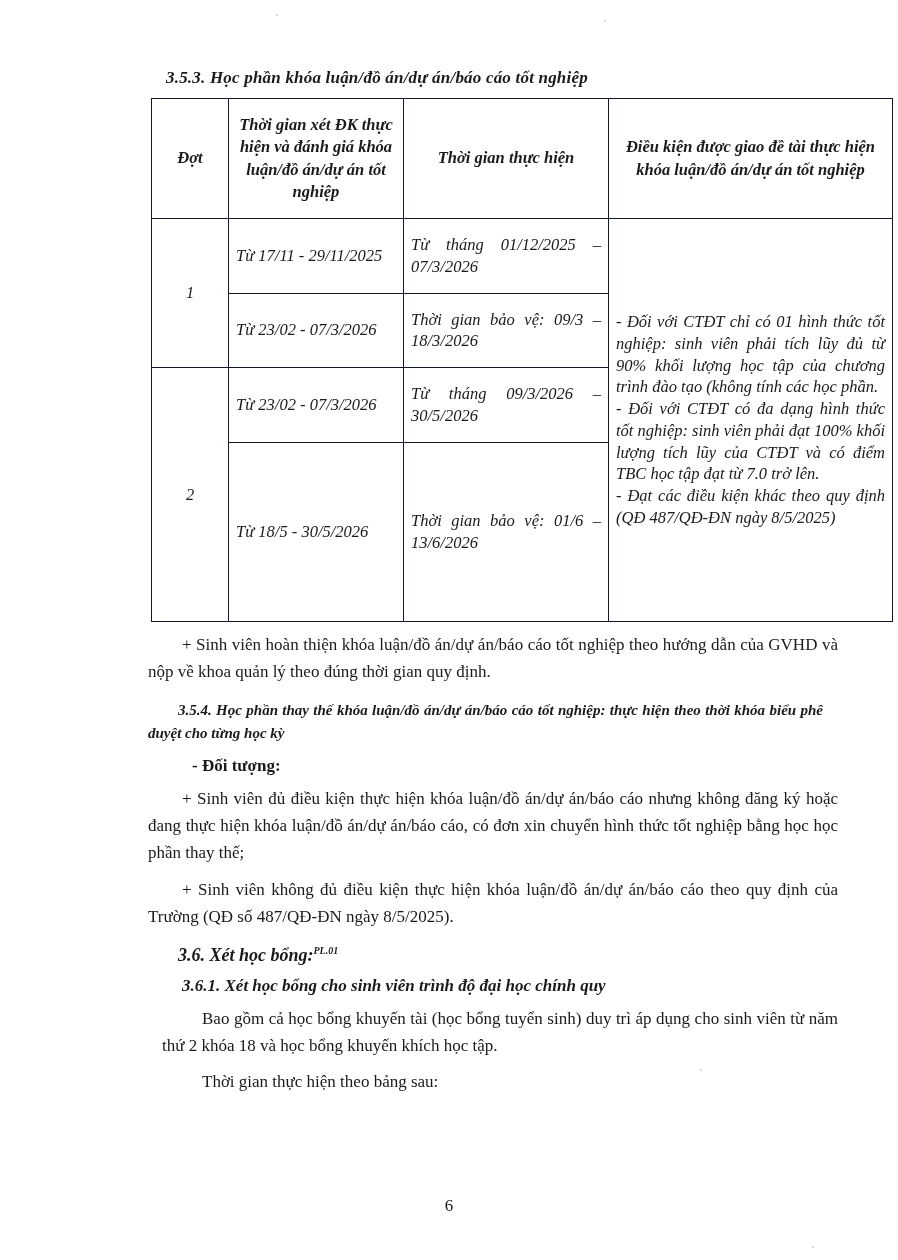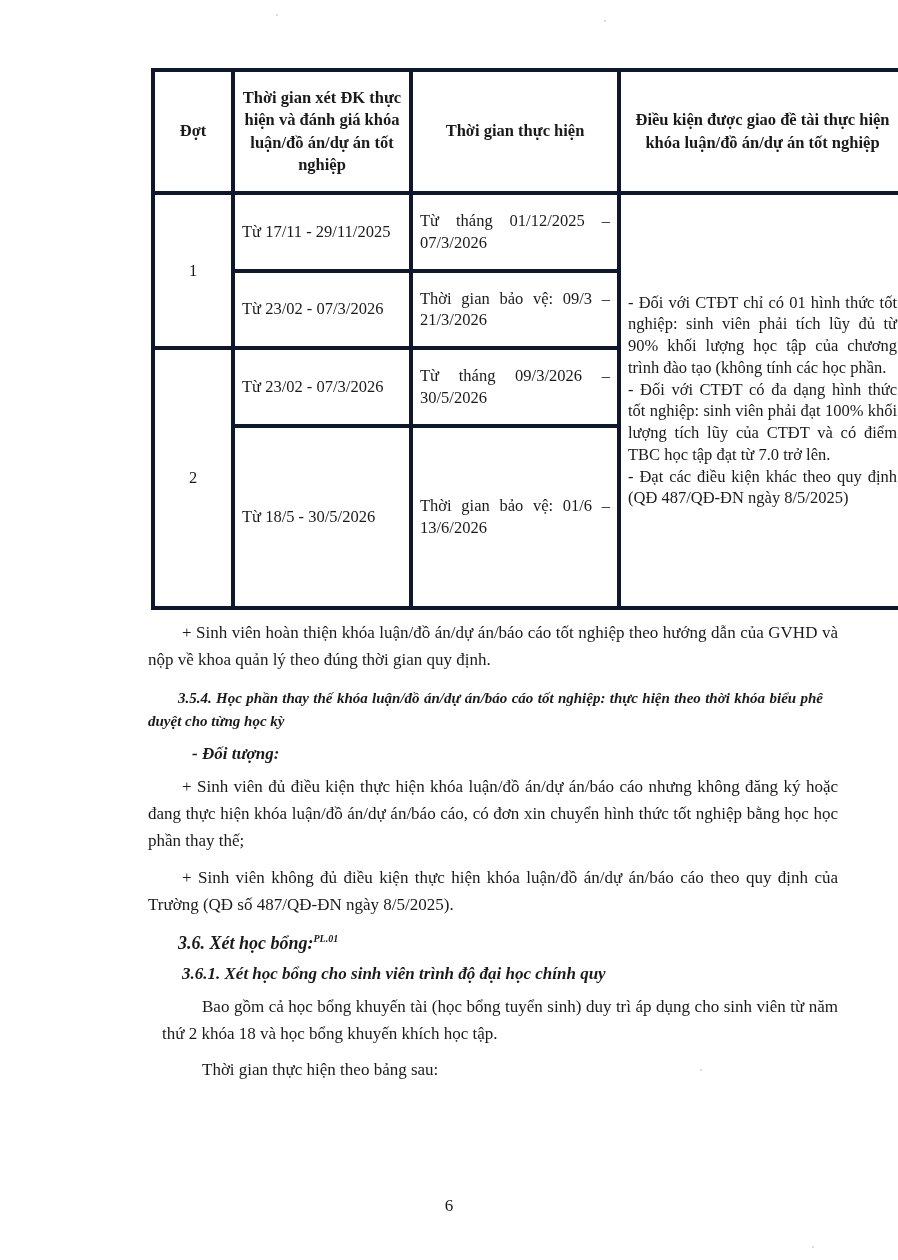--- a/index.html
+++ b/index.html
@@ -37,25 +37,26 @@
     letter-spacing: 0.2px;
   }
 
   table.sched {
     border-collapse: collapse;
     width: 681px;
     margin-left: 3px;
     table-layout: fixed;
   }
   table.sched td, table.sched th {
-    border: 4px solid #0f172a;
+    border: 1px solid #0f172a;
     vertical-align: middle;
     padding: 15px 7px;
     font-size: 16.5px;
     line-height: 1.32;
+    font-style: italic;
   }
   table.sched th {
     font-weight: bold;
     text-align: center;
     font-size: 16.5px;
     line-height: 1.35;
   }
   .col-dot { width: 62px; }
   .col-xet { width: 160px; }
   .col-thuc { width: 190px; }
@@ -88,21 +89,20 @@
   .sub-italic {
     font-style: italic;
     font-weight: 700;
     font-size: 15px;
     margin: 14px 15px 0 0;
     text-align: justify;
     text-indent: 30px;
     line-height: 1.5;
   }
   .label-doituong {
-    font-style: italic;
     font-weight: bold;
     font-size: 17px;
     margin: 12px 0 0 0;
     text-indent: 44px;
   }
   .sec-head {
     font-style: italic;
     font-weight: bold;
     font-size: 18px;
     margin: 14px 0 0 0;
@@ -142,20 +142,21 @@
 
 <div class="page">
 
   <span class="speck" style="left:276px; top:14px;"></span>
   <span class="speck" style="left:604px; top:20px;"></span>
   <span class="speck" style="left:812px; top:1246px;"></span>
   <span class="speck" style="left:700px; top:1069px;"></span>
 
   <div class="content">
 
+    <div class="heading-italic">3.5.3. Học phần khóa luận/đồ án/dự án/báo cáo tốt nghiệp</div>
 
     <table class="sched">
       <thead>
         <tr>
           <th class="col-dot">Đợt</th>
           <th class="col-xet">Thời gian xét ĐK thực hiện và đánh giá khóa luận/đồ án/dự án tốt nghiệp</th>
           <th class="col-thuc">Thời gian thực hiện</th>
           <th class="col-dk">Điều kiện được giao đề tài thực hiện khóa luận/đồ án/dự án tốt nghiệp</th>
         </tr>
       </thead>
@@ -163,21 +164,21 @@
         <tr>
           <td class="dot-cell" rowspan="2">1</td>
           <td class="center">Từ 17/11 - 29/11/2025</td>
           <td class="justify-cell">Từ tháng 01/12/2025 – 07/3/2026</td>
           <td class="dk-cell" rowspan="4" style="white-space: pre-line;">- Đối với CTĐT chỉ có 01 hình thức tốt nghiệp: sinh viên phải tích lũy đủ từ 90% khối lượng học tập của chương trình đào tạo (không tính các học phần.
 - Đối với CTĐT có đa dạng hình thức tốt nghiệp: sinh viên phải đạt 100% khối lượng tích lũy của CTĐT và có điểm TBC học tập đạt từ 7.0 trở lên.
 - Đạt các điều kiện khác theo quy định (QĐ 487/QĐ-ĐN ngày 8/5/2025)</td>
         </tr>
         <tr>
           <td class="center">Từ 23/02 - 07/3/2026</td>
-          <td class="justify-cell">Thời gian bảo vệ: 09/3 – 21/3/2026</td>
+          <td class="justify-cell">Thời gian bảo vệ: 09/3 – 18/3/2026</td>
         </tr>
         <tr>
           <td class="dot-cell" rowspan="2">2</td>
           <td class="center">Từ 23/02 - 07/3/2026</td>
           <td class="justify-cell">Từ tháng 09/3/2026 – 30/5/2026</td>
         </tr>
         <tr>
           <td class="center" style="height:148px;">Từ 18/5 - 30/5/2026</td>
           <td class="justify-cell">Thời gian bảo vệ: 01/6 – 13/6/2026</td>
         </tr>

